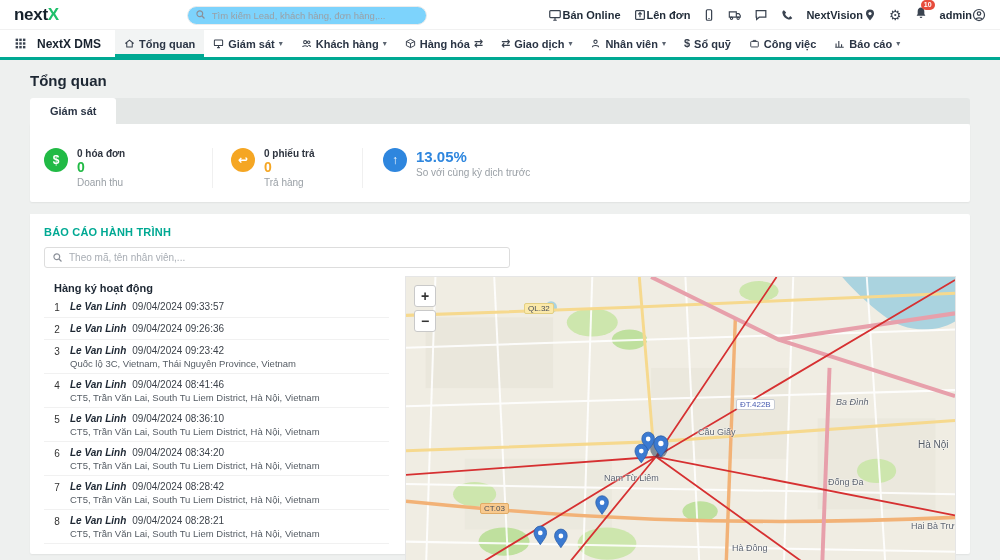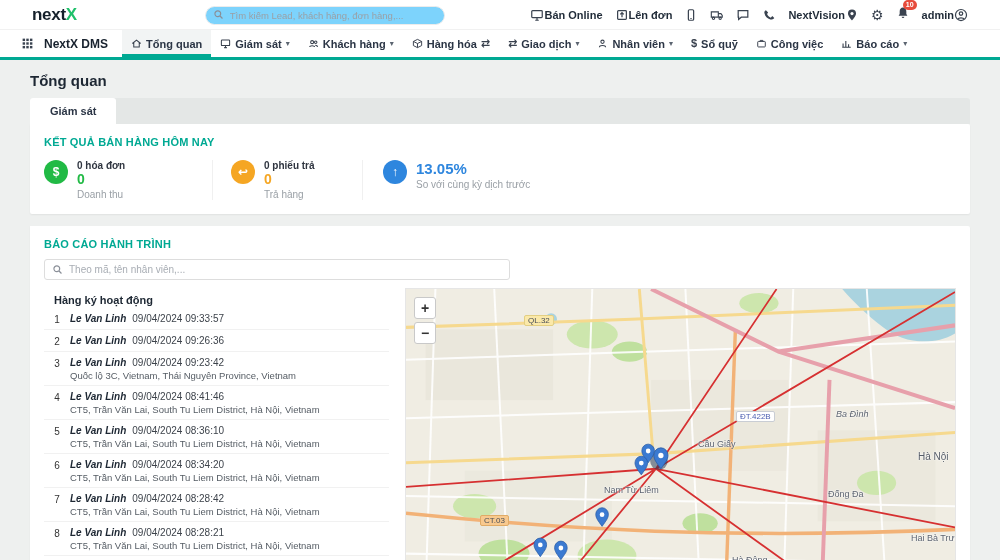--- a/index.html
+++ b/index.html
@@ -1,36 +1,36 @@
 <!DOCTYPE html>
 <html><head>
 <meta charset="utf-8">
 <style>
   * { box-sizing: border-box; margin: 0; padding: 0; }
   html, body { width: 1000px; height: 560px; overflow: hidden; }
   body { font-family: "Liberation Sans", "DejaVu Sans", sans-serif; background: #eef0ef; color: #222; }
 
   
-  .topbar { height: 30px; background: #fff; display: flex; align-items: center; padding: 0 32px; border-bottom: 1px solid #f1f1f1; }
+  .topbar { height: 30px; background: #fff; display: flex; align-items: center; padding: 0 14px; border-bottom: 1px solid #f1f1f1; }
   .logo { font-size: 17px; font-weight: bold; color: #15202b; letter-spacing: -0.3px; cursor: pointer; }
   .logo .x { color: #1fc06a; }
   .search-wrap { position: relative; margin-left: 128px; }
   .search-wrap svg { position: absolute; left: 8px; top: 4px; width: 11px; height: 11px; color: #8a8f98; }
   .search-input { width: 240px; height: 19px; background: #7dd3fc; border: 1px solid #ececec; border-radius: 10px; padding: 0 8px 0 24px; font-size: 9.5px; color: #333; outline: none; }
   .search-input::placeholder { color: #9aa0a6; }
   .top-right { margin-left: auto; display: flex; align-items: center; gap: 12px; }
   .top-btn { display: flex; align-items: center; font-size: 11px; font-weight: 600; color: #1f2a37; cursor: pointer; white-space: nowrap; }
   .top-btn svg, .icon-btn svg { width: 14px; height: 14px; color: #3a4350; display: block; }
   .icon-btn { cursor: pointer; }
   .glyph-gear { font-size: 14px; color: #3a4350; cursor: pointer; line-height: 1; }
   .bell-wrap { position: relative; cursor: pointer; }
   .badge { position: absolute; top: -6px; right: -7px; background: #e74c3c; color: #fff; font-size: 7px; font-weight: bold; border-radius: 8px; padding: 1px 3px; line-height: 1.2; }
 
   
-  .navbar { height: 27px; background: #fff; display: flex; align-items: stretch; padding: 0 21px; }
+  .navbar { height: 27px; background: #fff; display: flex; align-items: stretch; padding: 0 14px; }
   .grid-icon { align-self: center; margin-right: 10px; cursor: pointer; color: #3a4350; }
   .grid-icon svg { width: 13px; height: 13px; display: block; }
   .app-name { align-self: center; font-size: 12px; font-weight: bold; color: #18222e; margin-right: 14px; white-space: nowrap; }
   .nav-item { display: flex; align-items: center; gap: 4px; padding: 0 9px; font-size: 11px; font-weight: 600; color: #2b3545; cursor: pointer; white-space: nowrap; }
   .nav-item svg { width: 11px; height: 11px; color: #39414e; }
   .nav-item.active { background: #f2f4f4; box-shadow: inset 0 -3px 0 #00a993; }
   .caret { font-size: 8px; color: #5b6470; }
   .glyph-sm { font-size: 11px; color: #39414e; line-height: 1; font-weight: bold; }
 
   
@@ -243,21 +243,20 @@
 </div>
 
 <div class="main">
   <div class="page-title">Tổng quan</div>
 
   <div class="tabstrip">
     <div class="tab">Giám sát</div>
   </div>
 
   <div class="card card1">
-    <div class="card-title">KẾT QUẢ BÁN HÀNG HÔM NAY</div>
     <div class="stats">
       <div class="stat w1">
         <div class="stat-icon s-green">
             <span>$</span>
           </div>
         <div>
           <div class="stat-top">0 hóa đơn</div>
           <div class="stat-value v-green">0</div>
           <div class="stat-label">Doanh thu</div>
         </div>

